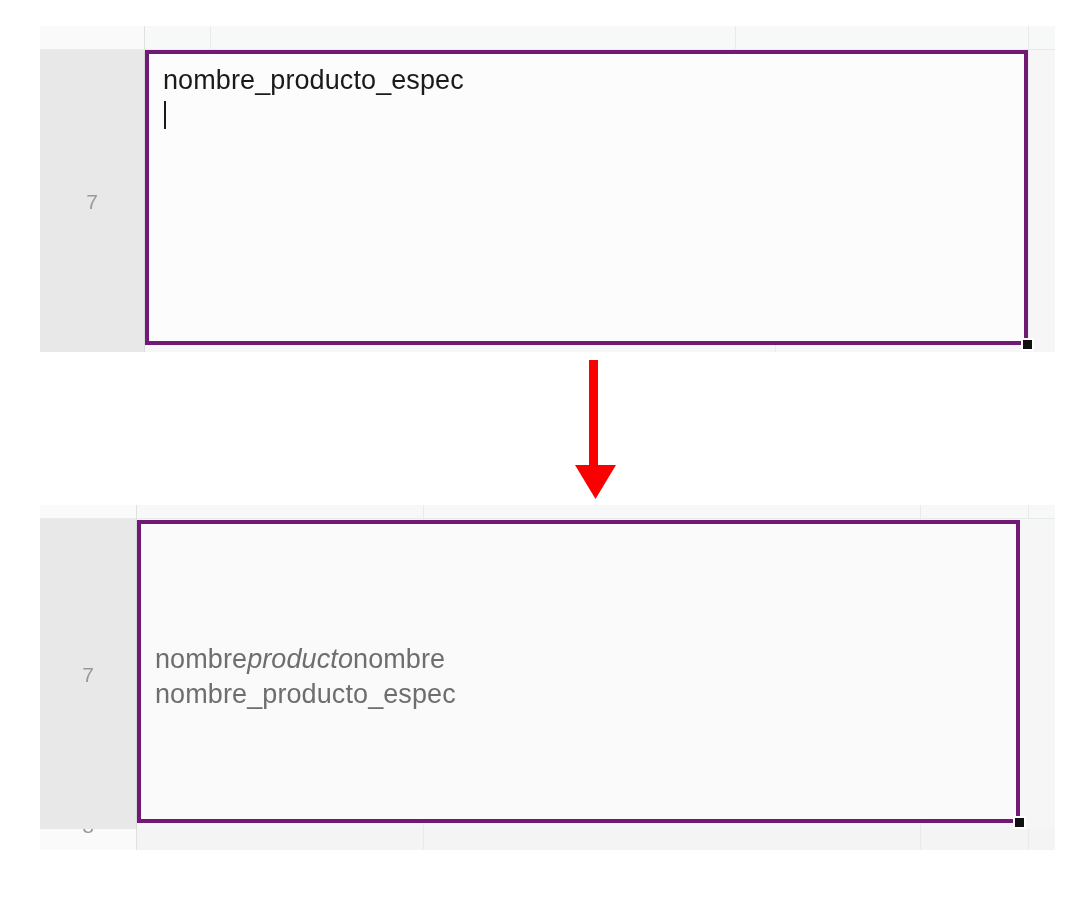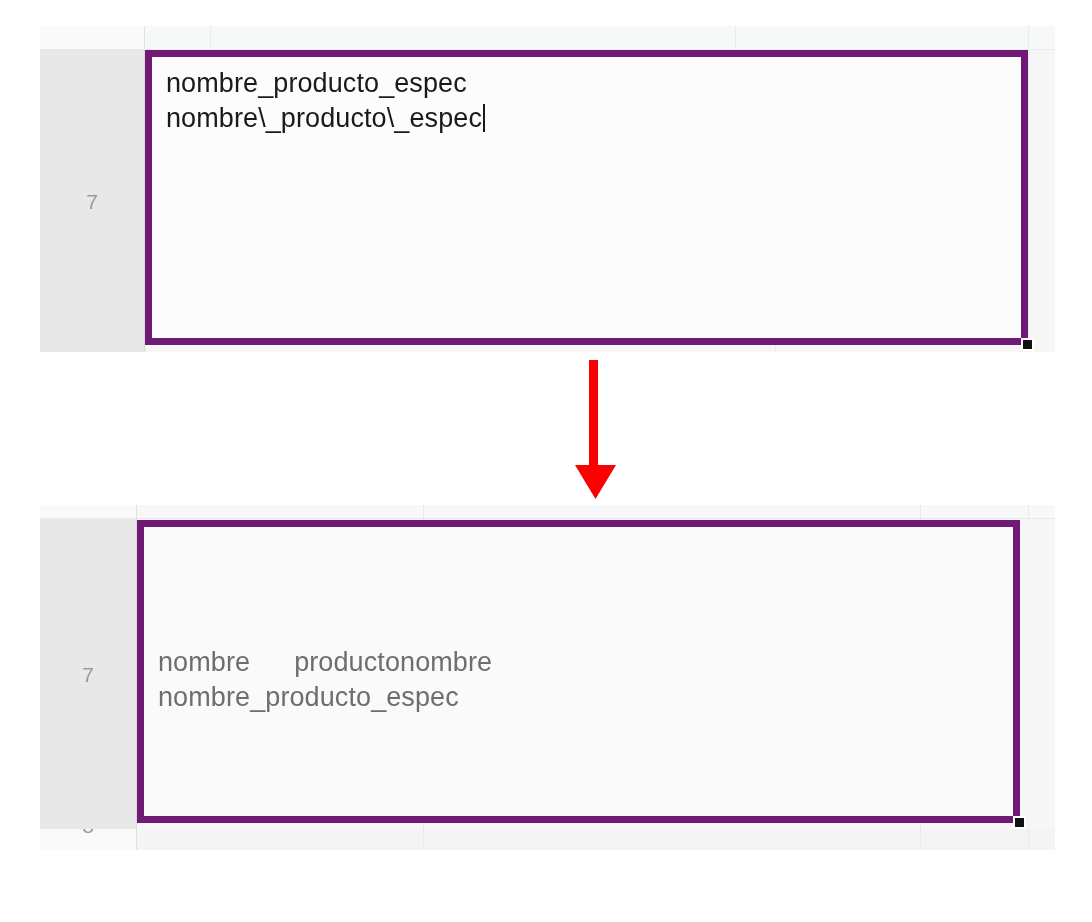--- a/index.html
+++ b/index.html
@@ -77,21 +77,21 @@
   .row-body .col-sep {
     position: absolute;
     top: 0; bottom: 0;
     width: 1px;
     background: #e8eaed;
   }
 
   
   .active-cell {
     position: absolute;
-    border: 7px solid #701a75;
+    border: 4px solid #701a75;
     background: #fafafa;
   }
   .active-cell.editing {
     background: #fcfcfc;
   }
   .fill-handle {
     position: absolute;
     width: 13px;
     height: 13px;
     background: #111111;
@@ -110,21 +110,21 @@
     line-height: 35px;
     letter-spacing: 0.1px;
   }
   .cell-text.editing-text .line {
     color: #1a1a1a;
   }
   .cell-text.rendered-text .line {
     color: #6e6e6e;
   }
   .cell-text .line .em {
-    margin-left: 44px;
+    font-style: italic;
   }
 
   .caret {
     display: inline-block;
     width: 2px;
     height: 28px;
     background: #1a1a1a;
     vertical-align: -5px;
     margin-left: 1px;
   }
@@ -189,21 +189,21 @@
 
       <div class="row-body" style="left:105px; right:0;">
         <div class="col-sep" style="left:630px;"></div>
         <div class="col-sep" style="left:883px;"></div>
       </div>
 
       <div class="active-cell editing" style="left:105px; top:0px; width:883px; height:295px;">
 
         <div class="cell-text editing-text" style="top:9px;">
           <div class="line">nombre_producto_espec</div>
-          <div class="line"><span>nombre\_producto\_espec</span><span class="caret"></span></div>
+          <div class="line"><span class="caret"></span></div>
         </div>
       </div>
 
       <div class="fill-handle" style="left:981px; top:288px;"></div>
     </div>
   </div>
 
   <div id="arrow-wrap">
     <svg width="70" height="140" viewBox="0 0 70 140">
       <rect x="29" y="0" width="9" height="110" fill="#fb0000"></rect>

